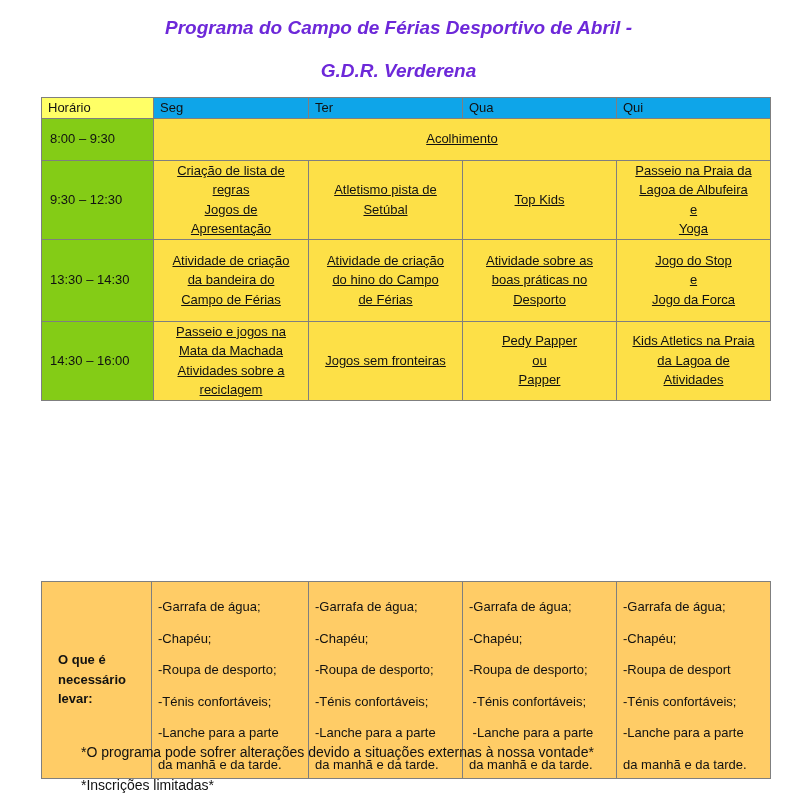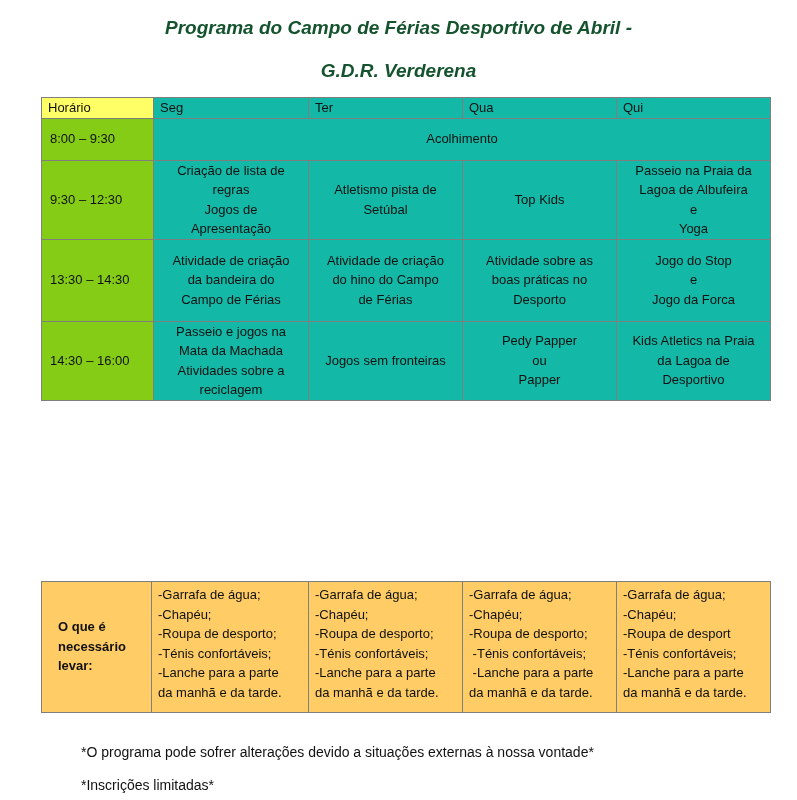--- a/index.html
+++ b/index.html
@@ -1,30 +1,30 @@
 <!DOCTYPE html>
 <html><head>
 <meta charset="utf-8">
 <style>
   html, body { margin:0; padding:0; background:#ffffff; }
   body { width:797px; height:800px; position:relative; overflow:hidden;
          font-family:"Liberation Sans", "DejaVu Sans", sans-serif; color:#111; }
   .title { position:absolute; left:0; width:797px; text-align:center;
-           font-weight:bold; font-style:italic; font-size:19px; color:#14532d; }
+           font-weight:bold; font-style:italic; font-size:19px; color:#6d28d9; }
   table { border-collapse:collapse; position:absolute; table-layout:fixed; }
   td { border:1px solid #7f7f7f; font-size:13px; line-height:19.5px; padding:0 5px; }
   .sched { left:41px; top:97px; width:729px; }
-  .hdr td { height:19px; background:#14b8a6; padding-left:6px; }
+  .hdr td { height:19px; background:#0ea5e9; padding-left:6px; }
   .hdr td.hcorner { background:#ffff66; }
   .time { background:#84cc16; padding-left:8px; vertical-align:middle;margin-left:48px; }
-  .act { text-align:center; vertical-align:middle; background:#14b8a6; }
+  .act { text-align:center; vertical-align:middle; background:#fde047;text-decoration:underline; }
   .needs { left:41px; top:581px; width:729px; }
   .needs td { background:#ffcc66; vertical-align:top; padding:3px 4px 4px 6px; line-height:19.5px; }
   .needs td.label { font-weight:bold; vertical-align:middle; padding-left:16px; }
-  .needs .item { white-space:nowrap; }
+  .needs .item { white-space:nowrap;margin-top:12px; }
   .note { position:absolute; left:81px; font-size:14px; color:#111; }
 </style>
 </head>
 <body>
 
 <div class="title" style="top:17px;">Programa do Campo de Férias Desportivo de Abril -</div>
 <div class="title" style="top:60px;">G.D.R. Verderena</div>
 
 <table class="sched">
   <colgroup>
@@ -103,21 +103,21 @@
           <div>Jogos sem fronteiras</div>
         </td>
     <td class="act">
           <div>Pedy Papper</div>
           <div>ou</div>
           <div>Papper</div>
         </td>
     <td class="act">
           <div>Kids Atletics na Praia</div>
           <div>da Lagoa de</div>
-          <div>Desportivo</div>
+          <div>Atividades</div>
         </td>
   </tr>
 </tbody>
   </table>
 
 <table class="needs">
   <colgroup>
     <col style="width:110px">
       <col style="width:157px">
       <col style="width:154px">

